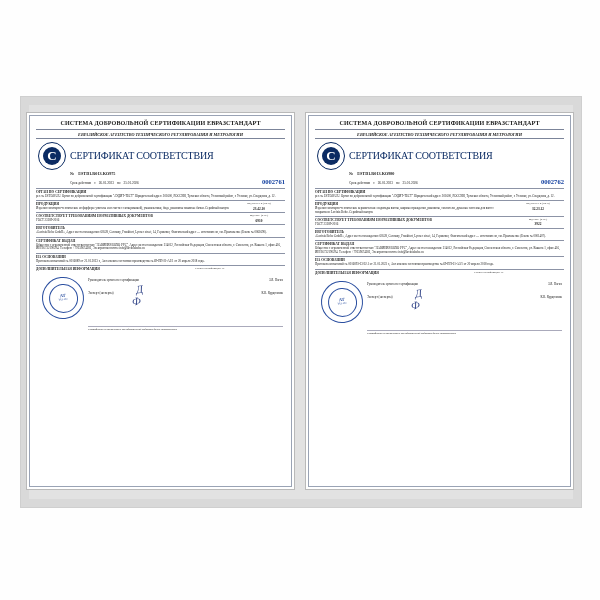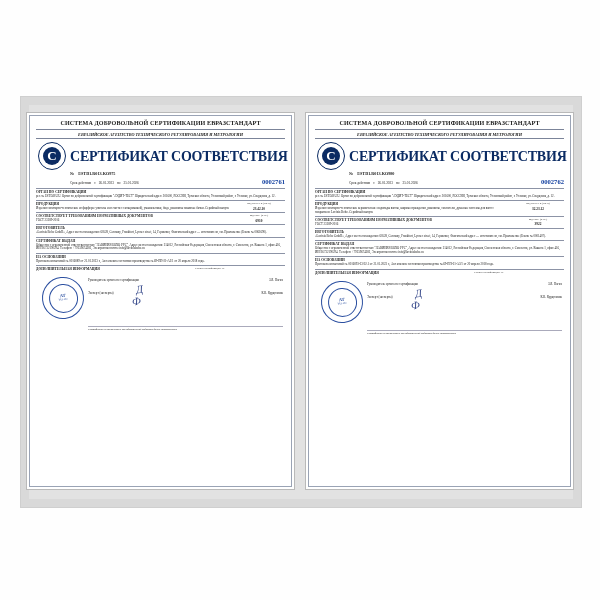--- a/index.html
+++ b/index.html
@@ -88,21 +88,21 @@
     border-radius:50%;
     background:#0b2b63;
   }
   .emblem .c{
     position:absolute;left:0;top:0;right:0;bottom:0;
     display:flex;align-items:center;justify-content:center;
     color:#fff;font-weight:bold;font-size:13px;z-index:3;
     font-family:"Liberation Serif",serif;
   }
   .maintitle{
-    font-weight:bold;font-size:14px;color:#0b2b63;
+    font-weight:normal;font-size:10px;color:#0b2b63;
     letter-spacing:-.2px;
     white-space:nowrap;
   }
   .numrow{
     display:flex;gap:4px;align-items:baseline;
     margin:1px 0 0 34px;font-size:4.2px;
   }
   .numrow .lbl{font-weight:bold;}
   .numrow .val{font-weight:bold;}
   .validrow{

